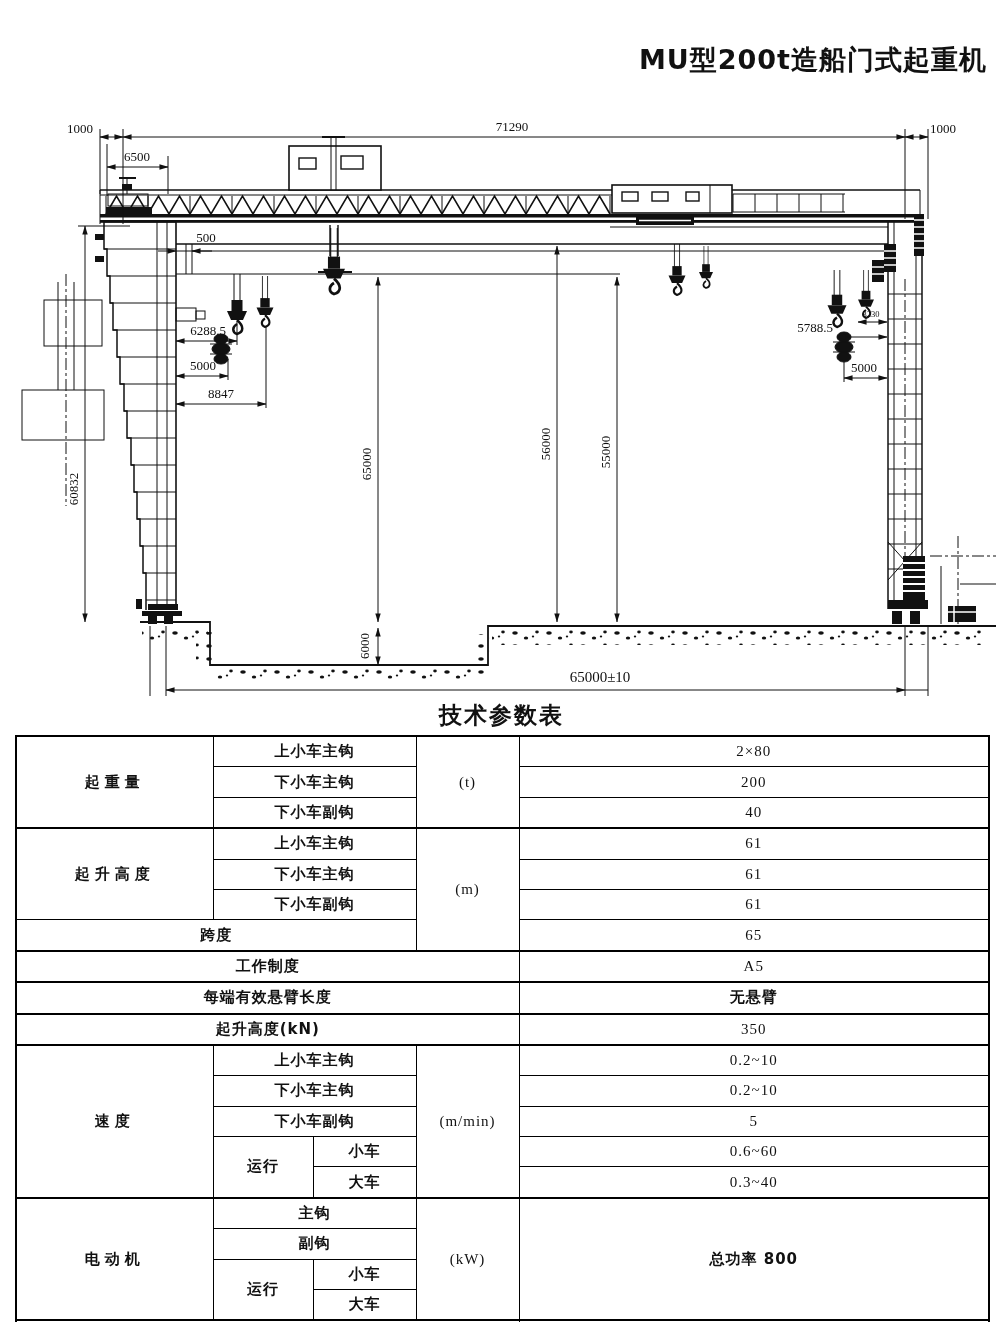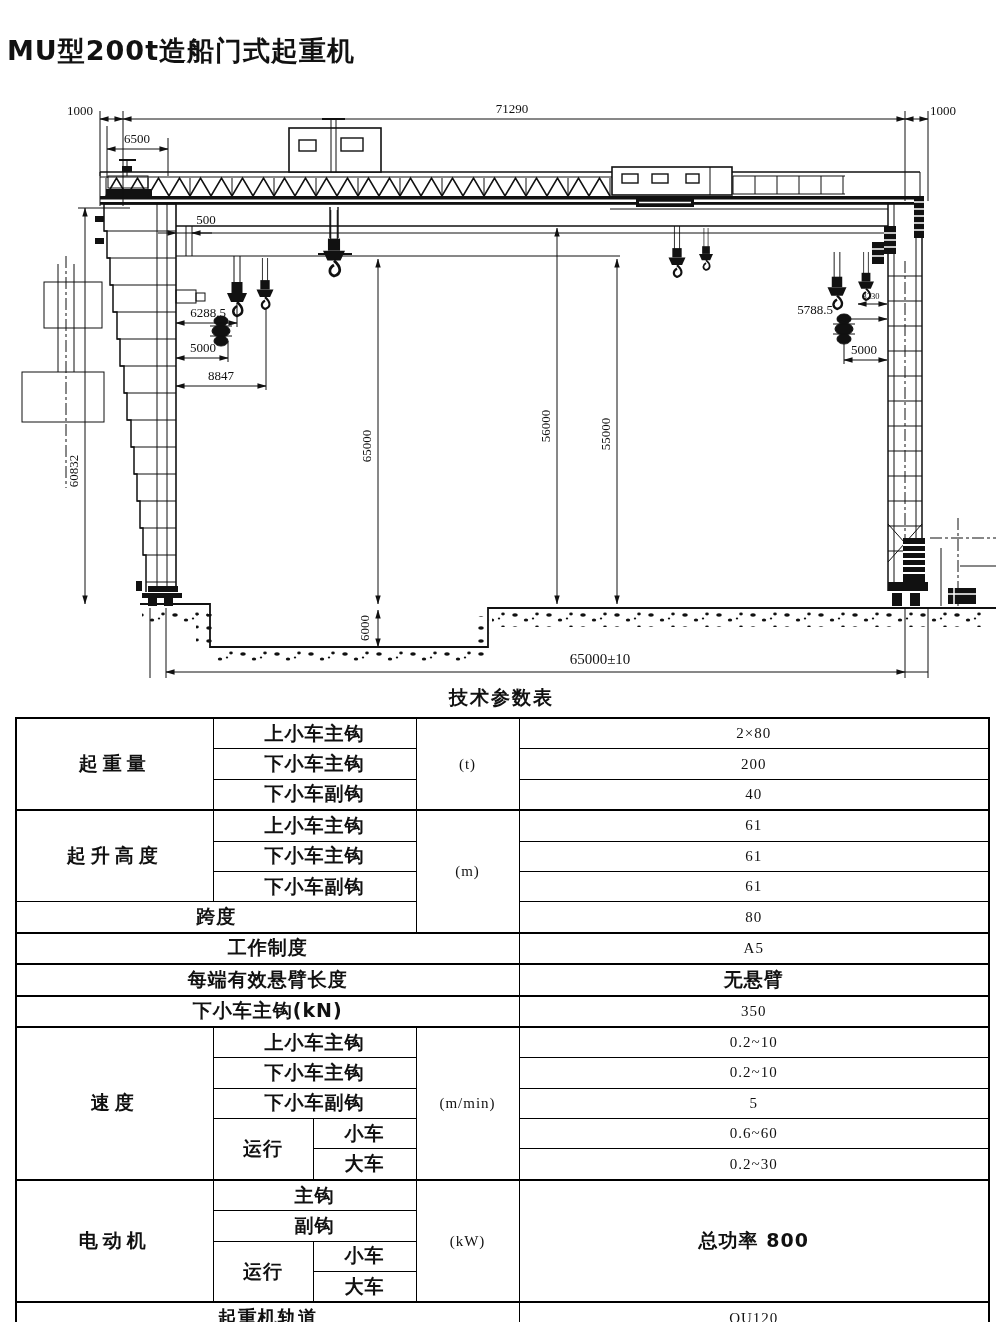--- a/index.html
+++ b/index.html
@@ -1,30 +1,30 @@
 <!DOCTYPE html>
 <html><head>
 <meta charset="utf-8">
 <style>
   html,body{margin:0;padding:0;background:#fff;}
   body{width:1003px;height:1322px;position:relative;color:#111;
        font-family:"DejaVu Sans",sans-serif;}
-  .page-title{margin:7px;padding-top:26px;height:46px;text-align:left;
+  .page-title{margin:16px;padding-top:26px;height:46px;text-align:right;
       font-size:27px;font-weight:bold;letter-spacing:1px;}
   svg{display:block;}
   svg text{font-family:"Liberation Serif","DejaVu Serif",serif;fill:#111;}
   .dim{font-size:13px;}
   .dim-sm{font-size:8.5px;}
   .dim-lg{font-size:15px;}
   .tbl-caption{height:36px;line-height:32px;text-align:center;
-      font-size:19px;font-weight:bold;letter-spacing:2px;}
+      font-size:23px;font-weight:bold;letter-spacing:2px;}
   table.params{border-collapse:collapse;table-layout:fixed;width:973px;
       margin-left:15px;border:2.5px solid #000;}
   table.params td{border:1px solid #000;height:29.4px;padding:0;
-      text-align:center;vertical-align:middle;font-size:19px;
+      text-align:center;vertical-align:middle;font-size:15px;
       font-weight:bold;letter-spacing:1px;}
   table.params td.grp{letter-spacing:5px;}
   table.params td.val{font-family:"Liberation Serif","DejaVu Serif",serif;
       font-weight:normal;letter-spacing:1px;font-size:15px;}
   table.params tr.thick td{border-top:2.5px solid #000;}
   .footnote{margin:7px 0 0 18px;font-size:16px;letter-spacing:.5px;}
 </style>
 </head>
 <body>
 
@@ -288,32 +288,32 @@
     <tr>
       <td colspan="2">下小车主钩</td>
       <td class="val">61</td>
     </tr>
     <tr>
       <td colspan="2">下小车副钩</td>
       <td class="val">61</td>
     </tr>
     <tr>
       <td colspan="3">跨度</td>
-      <td class="val">80</td>
+      <td class="val">65</td>
     </tr>
     <tr class="thick">
       <td colspan="4">工作制度</td>
       <td class="val">A5</td>
     </tr>
     <tr class="thick">
       <td colspan="4">每端有效悬臂长度</td>
       <td>无悬臂</td>
     </tr>
     <tr class="thick">
-      <td colspan="4">下小车主钩(kN)</td>
+      <td colspan="4">起升高度(kN)</td>
       <td class="val">350</td>
     </tr>
     <tr class="thick">
       <td class="grp" rowspan="5">速度</td>
       <td colspan="2">上小车主钩</td>
       <td class="val" rowspan="5">(m/min)</td>
       <td class="val">0.2~10</td>
     </tr>
     <tr>
       <td colspan="2">下小车主钩</td>
@@ -323,21 +323,21 @@
       <td colspan="2">下小车副钩</td>
       <td class="val">5</td>
     </tr>
     <tr>
       <td rowspan="2">运行</td>
       <td>小车</td>
       <td class="val">0.6~60</td>
     </tr>
     <tr>
       <td>大车</td>
-      <td class="val">0.2~30</td>
+      <td class="val">0.3~40</td>
     </tr>
     <tr class="thick">
       <td class="grp" rowspan="4">电动机</td>
       <td colspan="2">主钩</td>
       <td class="val" rowspan="4">(kW)</td>
       <td rowspan="4">总功率 800</td>
     </tr>
     <tr>
       <td colspan="2">副钩</td>
     </tr>

